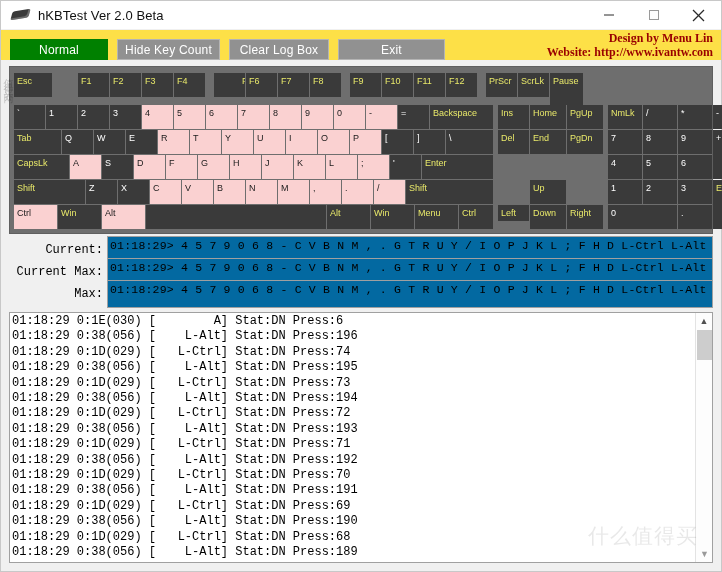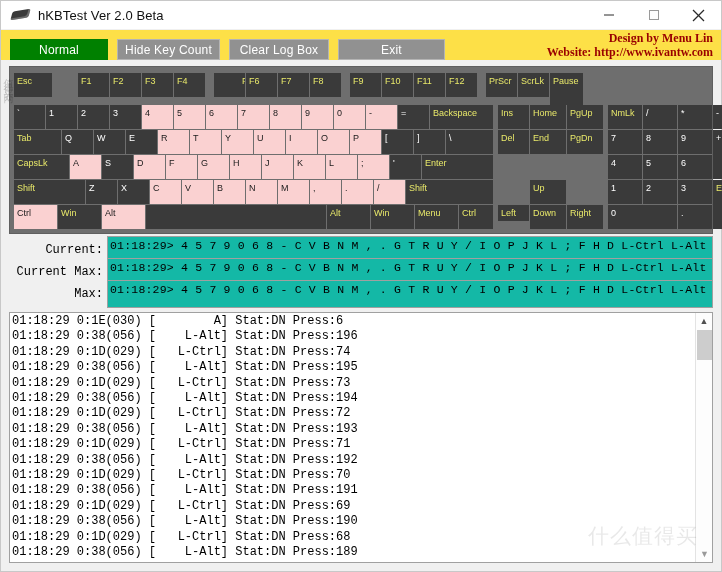--- a/index.html
+++ b/index.html
@@ -82,21 +82,21 @@
   .key.hit.lbl { color:#1a1a1a; }
 
   
   .status-area { margin:6px 8px 0 8px; flex:0 0 auto; }
   .srow { display:flex; align-items:center; height:20px; margin-bottom:2px; }
   .slabel {
     width:98px; text-align:right; padding-right:4px;
     font-family:"Liberation Mono", monospace; font-size:12px; color:#000;
   }
   .sbox {
-    flex:1; height:28px; background:#14b8a6;
+    flex:1; height:28px; background:#0369a1;
     border:1px solid #a0a0a0;
     font-family:"Liberation Mono", monospace; font-size:11.5px;
     color:#000; line-height:18px; padding-left:2px;
     overflow:hidden; white-space:nowrap; letter-spacing:.2px;
   }
 
   
   .logwrap {
     margin:6px 8px 8px 8px; flex:1 1 auto;
     background:#ffffff; border:1px solid #a0a0a0;

